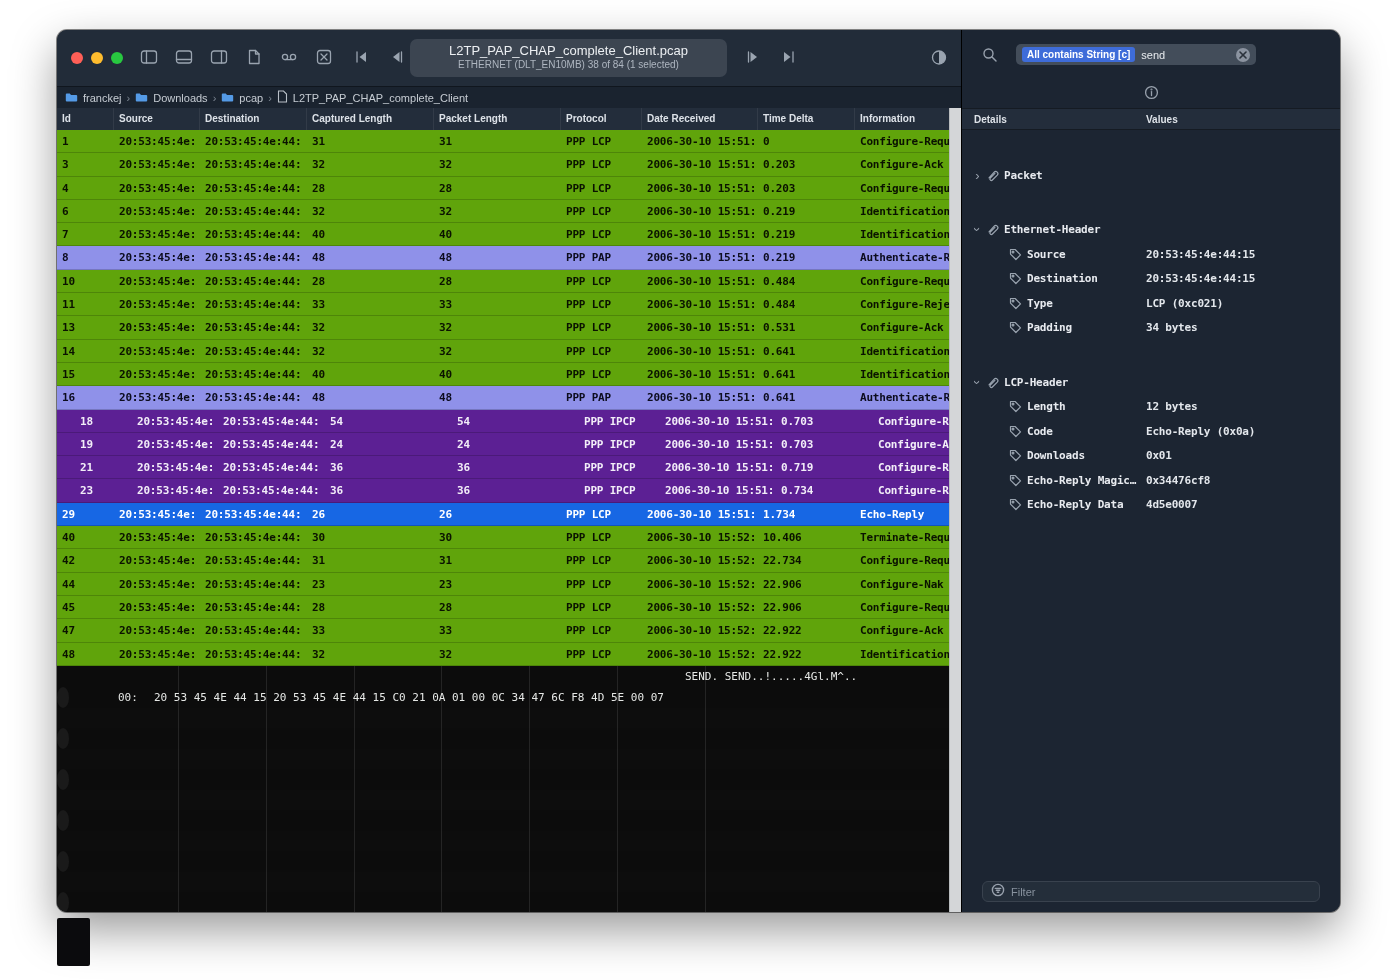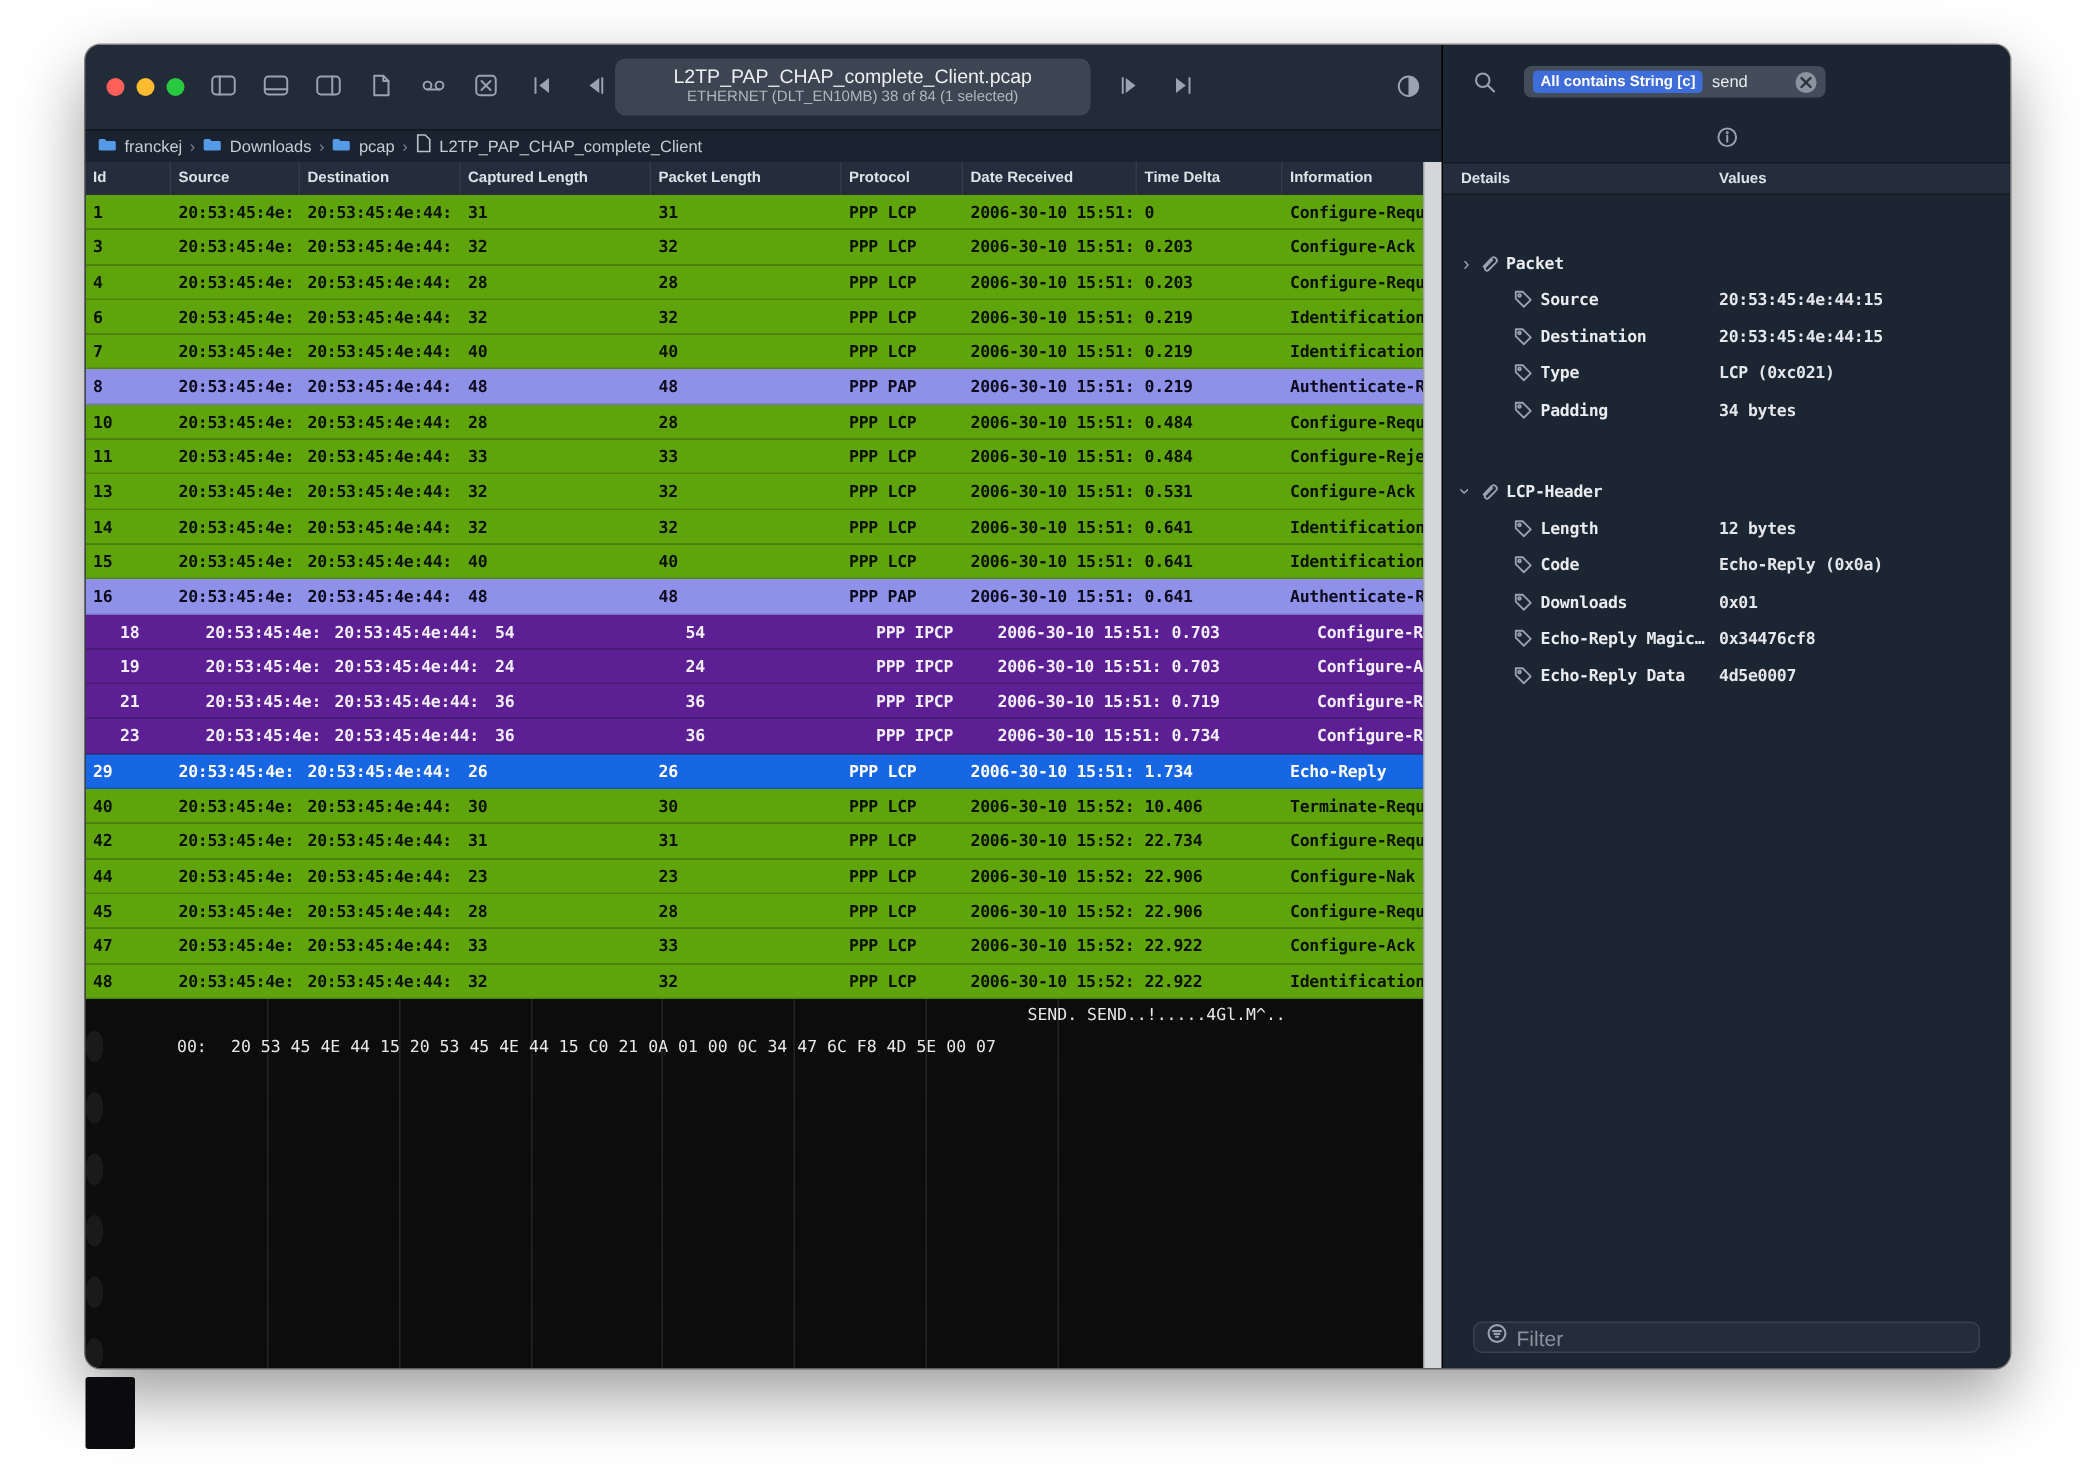--- a/index.html
+++ b/index.html
@@ -65,21 +65,21 @@
 
   .vscrollbar { position:absolute; right:0; top:78px; bottom:0; width:12px;
                 background:#d4d6d8; border-left:1px solid #b9bcbe; z-index:5; }
 
   
   .right-pane { flex:1; background:#1c2532; border-left:1px solid #000; position:relative;
                 display:flex; flex-direction:column; }
   .search-area { height:50px; flex:none; position:relative; }
   .mag { position:absolute; left:20px; top:17px; }
   .mag svg, .info-btn svg, .filter-icon svg { stroke:#98a1ad; fill:none; stroke-width:1.4; stroke-linecap:round; }
-  .search-pill { position:absolute; left:54px; top:14px; width:201px; height:21px; background:#434d5a;
+  .search-pill { position:absolute; left:54px; top:14px; width:240px; height:21px; background:#434d5a;
                  border-radius:5px; display:flex; align-items:center; padding:0 6px; gap:6px; }
   .search-token { background:var(--accent-token,#3e6cd9); color:#fff; font-size:10px; font-weight:bold;
                   border-radius:3px; padding:2px 5px; white-space:nowrap; }
   .search-query { color:#e8ebef; font-size:11px; }
   .clear-btn { margin-left:auto; width:14px; height:14px; border-radius:50%; background:#8b93a0;
                display:flex; align-items:center; justify-content:center; }
   .clear-btn svg { stroke:#2b323c; stroke-width:1.6; stroke-linecap:round; }
 
   .info-row { height:28px; flex:none; display:flex; align-items:center; justify-content:center; }
 
@@ -99,21 +99,21 @@
   .disc::before { content:"›"; display:inline-block; }
   .tree-row.expanded .disc::before { transform:rotate(90deg); display:inline-block; }
   .node-icon { width:19px; flex:none; display:flex; align-items:center; }
   .node-icon svg { stroke:#9aa4b0; fill:none; stroke-width:1.2; stroke-linecap:round; stroke-linejoin:round; }
   .tree-label { white-space:nowrap; letter-spacing:-0.2px; }
   .tree-value { position:absolute; left:184px; white-space:nowrap; letter-spacing:-0.2px; color:#e3e7ec; }
 
   .filter-field { position:absolute; left:20px; right:20px; bottom:10px; height:21px;
                   background:#242e3a; border:1px solid #39424e; border-radius:6px;
                   display:flex; align-items:center; gap:6px; padding:0 8px; }
-  .filter-text { color:#88929e; font-size:14px; }
+  .filter-text { color:#88929e; font-size:11px; }
 
   .artifact { position:absolute; left:57px; top:918px; width:33px; height:48px;
               background:#0b0b0d; border-radius:2px; }
 </style>
 </head>
 <body>
 
 <div class="window">
 
   <div class="left-pane">
@@ -593,20 +593,31 @@
     <span class="disc"></span>
     <span class="node-icon">
       <svg width="15" height="15" viewBox="0 0 15 15">
               <path d="M4 9.8 L9.2 4.2 a2.1 2.1 0 0 1 3.1 2.9 L7.4 12 a1.4 1.4 0 0 1 -2.1 -1.9 L9.9 5.3"></path>
             </svg>
     </span>
 
     <span class="tree-label">Packet</span>
     <span class="tree-value"></span>
   </div>
+        <div class="tree-row lvl0 expanded">
+    <span class="disc"></span>
+    <span class="node-icon">
+      <svg width="15" height="15" viewBox="0 0 15 15">
+              <path d="M4 9.8 L9.2 4.2 a2.1 2.1 0 0 1 3.1 2.9 L7.4 12 a1.4 1.4 0 0 1 -2.1 -1.9 L9.9 5.3"></path>
+            </svg>
+    </span>
+
+    <span class="tree-label">Ethernet-Header</span>
+    <span class="tree-value"></span>
+  </div>
         <div class="tree-row lvl1">
 
     <span class="node-icon">
       <svg width="15" height="15" viewBox="0 0 15 15">
               <path d="M2.5 2.5 h4.6 l5.4 5.4 -4.6 4.6 -5.4 -5.4 z"></path>
               <circle cx="5" cy="5" r="0.9"></circle>
             </svg>
     </span>
     <span class="tree-label">Source</span>
     <span class="tree-value">20:53:45:4e:44:15</span>

